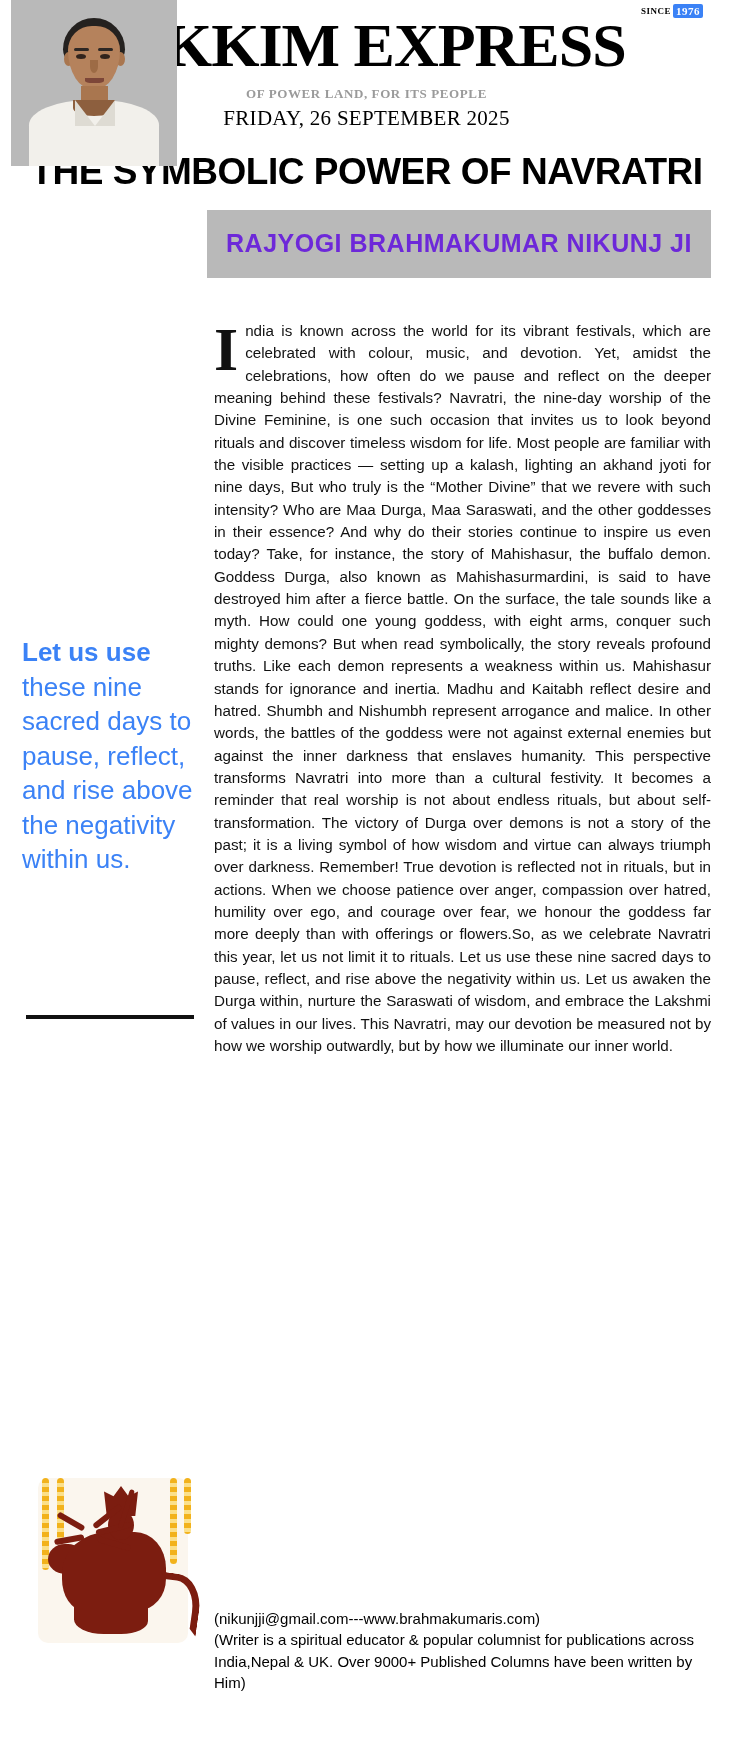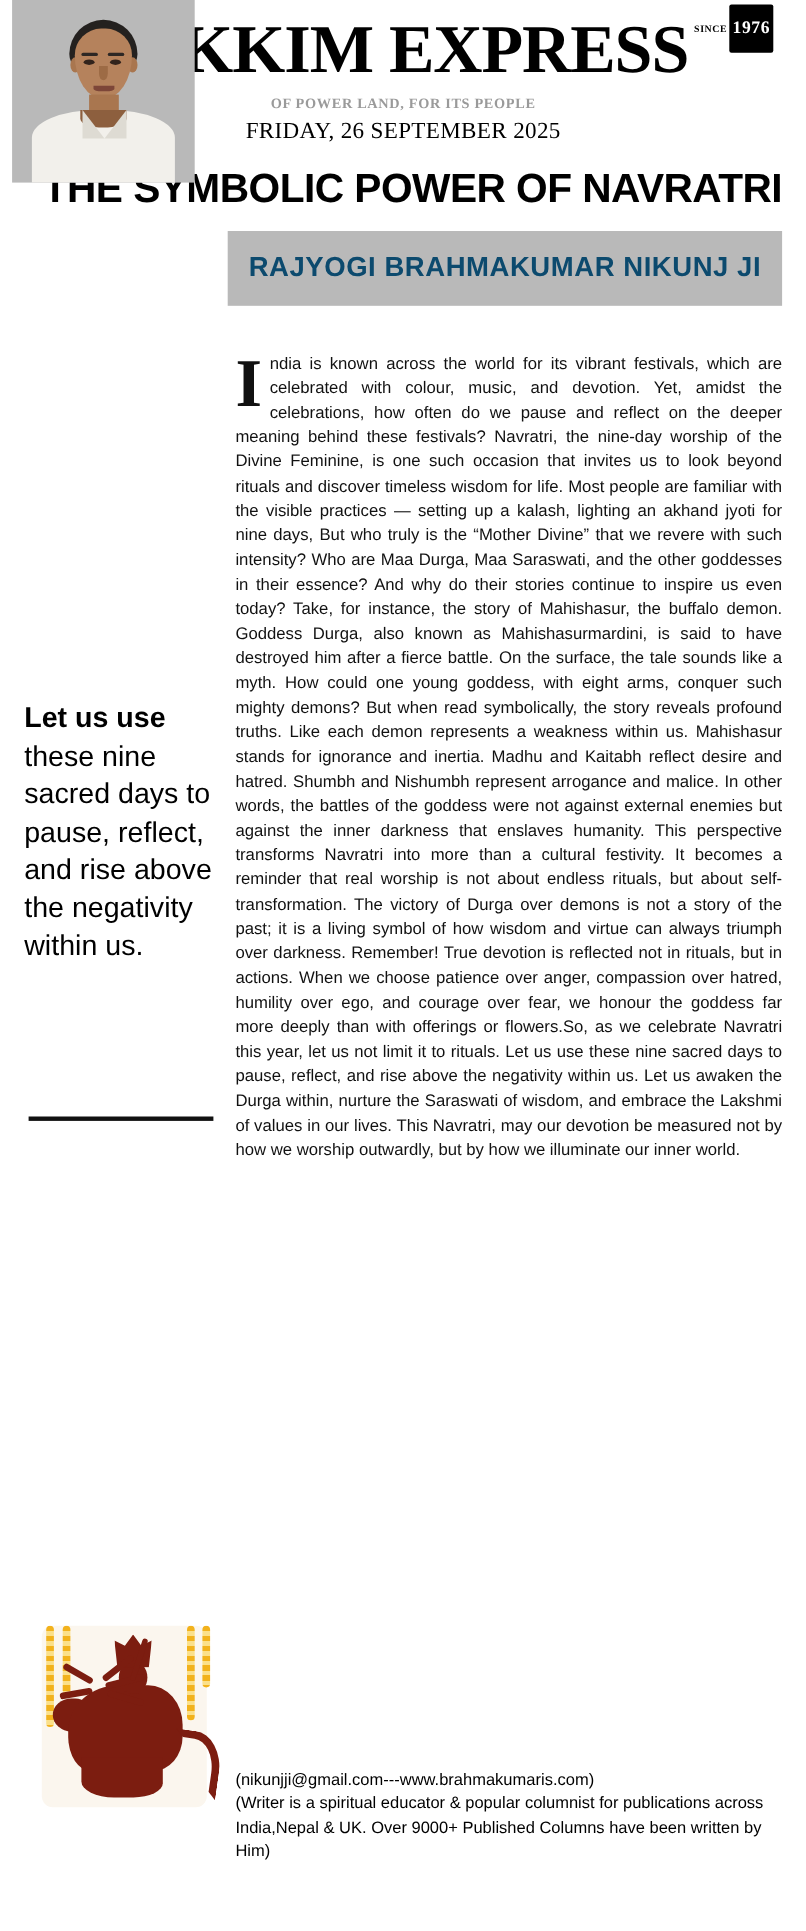--- a/index.html
+++ b/index.html
@@ -45,24 +45,24 @@
     top: 4px;
     font-family: "Liberation Serif", serif;
     font-size: 9px;
     font-weight: bold;
     letter-spacing: 0.5px;
     display: flex;
     align-items: center;
     gap: 2px;
   }
   .since-badge .year {
-    background: #000000;
+    background: #3b82f6;
     color: #ffffff;
-    font-size: 16px;
-    padding: 13px 3px;
+    font-size: 11px;
+    padding: 1px 3px;
     border-radius: 2px;
     font-weight: bold;
   }
   .masthead-sub {
     font-family: "Liberation Serif", serif;
     font-weight: bold;
     font-size: 13px;
     color: #9a9a9a;
     letter-spacing: 0.6px;
     margin-top: 10px;
@@ -74,21 +74,21 @@
     letter-spacing: 0.3px;
   }
 
   
   .headline {
     font-family: "Liberation Sans", sans-serif;
     font-weight: bold;
     font-size: 37px;
     letter-spacing: -0.5px;
     margin-top: 22px;
-    text-align: right;
+    text-align: center;
     line-height: 1.05;
     white-space: nowrap;
   }
 
   
   .author-row {
     margin-top: 18px;
     position: relative;
     height: 72px;
   }
@@ -101,21 +101,21 @@
     background: #b9b9b9;
     display: flex;
     align-items: center;
     justify-content: center;
   }
   .author-name {
     font-family: "Liberation Sans", sans-serif;
     font-weight: bold;
     font-size: 25px;
     letter-spacing: 0.5px;
-    color: #0c4a6e;
+    color: #6d28d9;
   }
 
   .photo-box {
     position: absolute;
     left: 11px;
     top: 0;
     width: 166px;
     height: 166px;
     background: #b9b9b9;
     overflow: hidden;
@@ -205,21 +205,21 @@
 
   
   .pullquote {
     position: absolute;
     left: 22px;
     top: 635px;
     width: 178px;
     font-family: "Liberation Sans", sans-serif;
     font-size: 26px;
     line-height: 1.33;
-    color: #000000;
+    color: #3b82f6;
   }
   .pullquote b {
     font-weight: bold;
   }
   .pullquote-rule {
     position: absolute;
     left: 26px;
     top: 1015px;
     width: 168px;
     border-top: 4px solid #111111;

